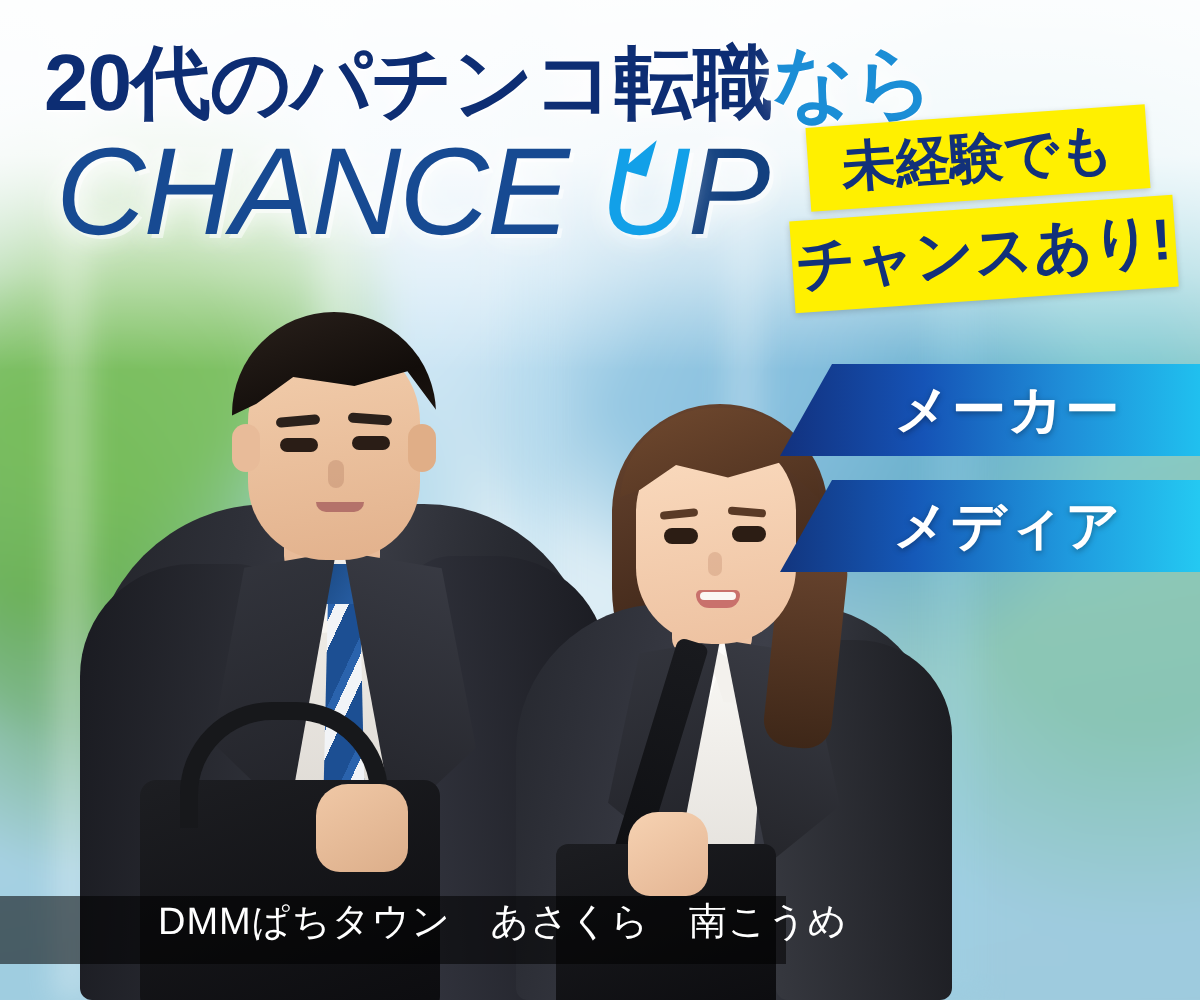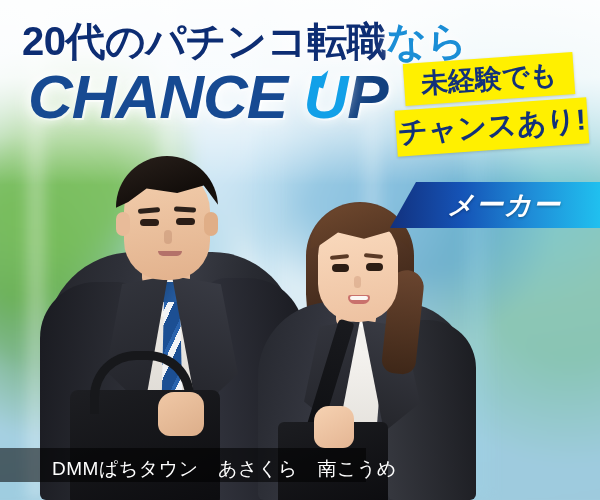--- a/index.html
+++ b/index.html
@@ -166,21 +166,21 @@
   .headline{position:absolute;left:0;top:0;width:420px;padding:0;}
   .line1{
     position:absolute;left:22px;top:14px;
     font-size:40px;font-weight:700;letter-spacing:-0.5px;
     color:#0d2d73;white-space:nowrap;
     text-shadow:0 0 10px rgba(255,255,255,.95),0 0 18px rgba(255,255,255,.85),0 1px 0 rgba(255,255,255,.9);
   }
   .line1 .hl-accent{color:#1b8ed6;}
   .line2{
     position:absolute;left:28px;top:66px;
-    font-size:62px;font-weight:700;font-style:italic;letter-spacing:-1px;
+    font-size:62px;font-weight:400;font-style:italic;letter-spacing:-1px;
     color:#174a92;white-space:nowrap;line-height:1;
     font-family:"Liberation Sans","DejaVu Sans",sans-serif;
     text-shadow:0 0 12px rgba(255,255,255,.95),0 0 22px rgba(255,255,255,.8),2px 2px 0 rgba(255,255,255,.55);
   }
   .line2 .up-u{color:#12a0e8;position:relative;}
   .line2 .up-p{color:#12407f;}
   .arrow-tick{
     position:absolute;left:313px;top:68px;width:0;height:0;
     border-left:13px solid transparent;border-bottom:19px solid #12a0e8;
     transform:rotate(16deg);
@@ -200,31 +200,31 @@
   .cat-list{position:absolute;right:0;top:182px;width:210px;}
   .cat{
     position:relative;height:46px;margin-bottom:12px;
     display:flex;align-items:center;justify-content:center;
     color:#ffffff;font-size:27px;font-weight:700;letter-spacing:1px;
     clip-path:polygon(26px 0,100% 0,100% 100%,0 100%);
     text-shadow:0 1px 3px rgba(0,0,0,.35);
     padding-left:18px;
     box-sizing:border-box;
   }
-  .cat-0{background:linear-gradient(90deg,#12317e 0%,#1553b6 34%,#1f8ed8 68%,#20c0ef 100%);font-style:italic;}
+  .cat-0{background:linear-gradient(90deg,#12317e 0%,#1553b6 34%,#1f8ed8 68%,#20c0ef 100%);}
   .cat-1{background:linear-gradient(90deg,#3a18d8 0%,#3a34e2 30%,#2a7ede 66%,#22c2f0 100%);}
   .cat-2{background:linear-gradient(90deg,#14357f 0%,#1656b5 34%,#1f92da 70%,#23c6f1 100%);}
   .cat-3{background:linear-gradient(90deg,#6a17e0 0%,#5426e6 28%,#2f78dd 66%,#22c2f0 100%);}
   .cat-4{background:linear-gradient(90deg,#12357e 0%,#1559b8 32%,#1f98dd 68%,#24c9f2 100%);}
 
   
   .credit-bar{
     position:absolute;left:0;bottom:18px;width:366px;height:34px;
     background:rgba(0,0,0,.55);
-    display:flex;align-items:flex-end;
+    display:flex;align-items:flex-start;padding-left:27px;
   }
   .credit-text{
     color:#ffffff;font-size:19px;font-weight:400;
     padding-left:52px;white-space:pre;letter-spacing:.5px;
   }
 </style>
 </head>
 <body>
 
 <div id="banner">
@@ -290,19 +290,20 @@
     <div class="line1"><span>20代のパチンコ転職</span><span class="hl-accent">なら</span></div>
     <div class="line2"><span>CHANCE </span><span class="up-u">U</span><span class="up-p">P</span></div>
     <div class="arrow-tick"></div>
   </div>
 
   <div class="badge badge1">未経験でも</div>
   <div class="badge badge2">チャンスあり!</div>
 
   <div class="cat-list">
     <div class="cat cat-0">メーカー</div>
+    <div class="cat cat-4">メディア</div>
   </div>
 
   <div class="credit-bar">
     <span class="credit-text">DMMぱちタウン　あさくら　南こうめ</span>
   </div>
 
 </div>
 
 </body></html>

